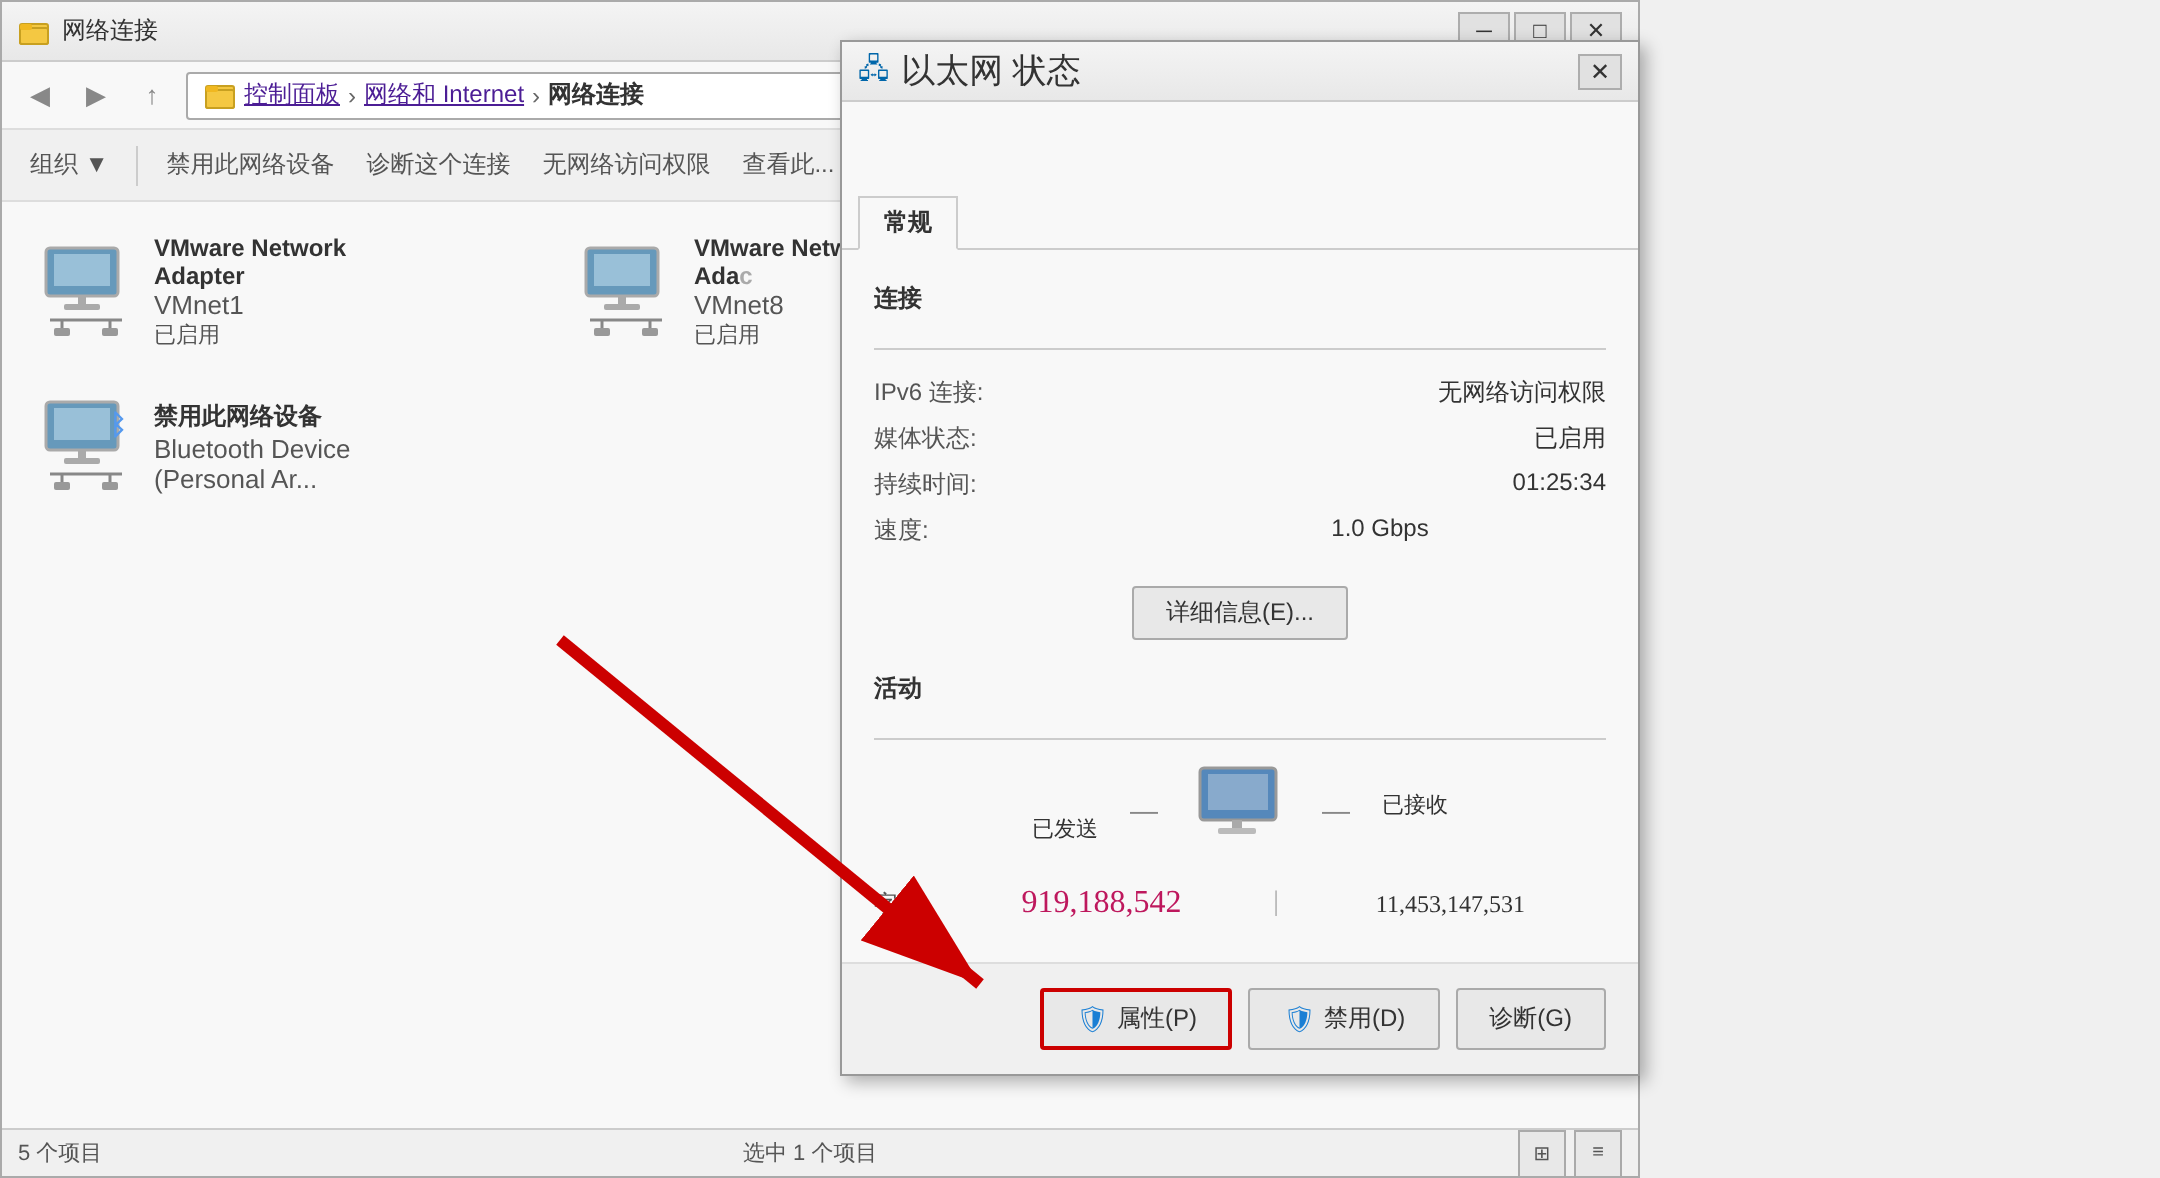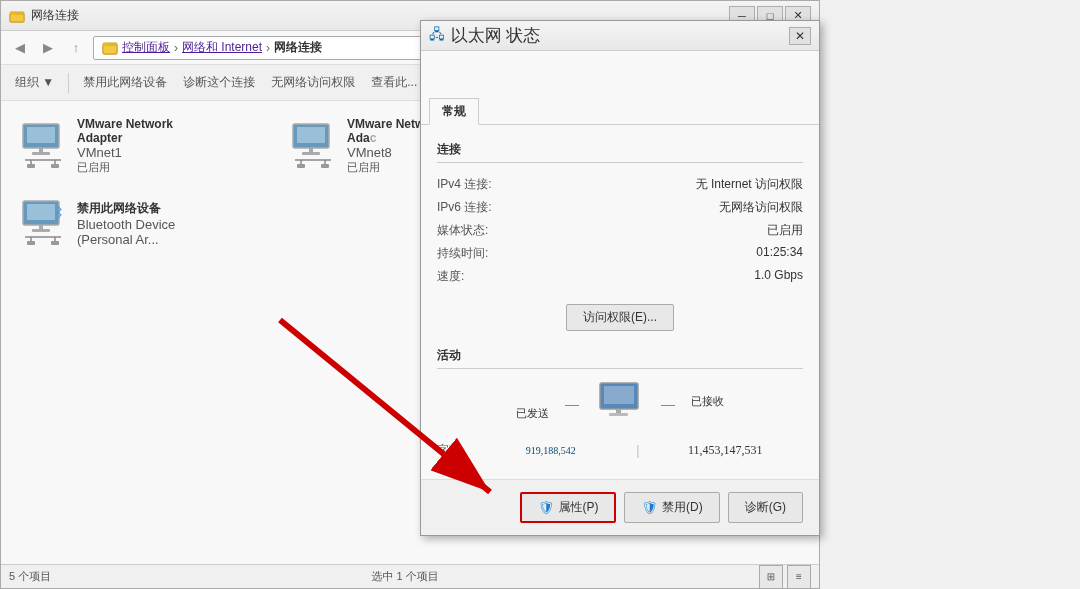--- a/index.html
+++ b/index.html
@@ -286,21 +286,21 @@
     
     .dialog-content {
       padding: 16px;
     }
 
     .section-header {
       font-size: 12px;
       font-weight: bold;
       color: #333;
       margin-bottom: 10px;
-      padding-bottom: 4px;
+      padding-bottom: 16px;
       border-bottom: 1px solid #ccc;
     }
 
     .info-table {
       width: 100%;
       border-collapse: collapse;
       margin-bottom: 16px;
     }
     .info-table td {
       padding: 3px 0;
@@ -593,45 +593,41 @@
   <div class="tab-bar">
     <div class="tab active">常规</div>
   </div>
 
   <div class="dialog-content">
 
     <div class="section-header">连接</div>
 
     <table class="info-table">
       <tbody>
-          <tr>
-        <td class="label-col">IPv4 连接:</td>
-        <td class="value-col" style="padding-left:60px;">无 Internet 访问权限</td>
-      </tr>
       <tr>
         <td class="label-col">IPv6 连接:</td>
         <td class="value-col" style="padding-left:60px;">无网络访问权限</td>
       </tr>
       <tr>
         <td class="label-col">媒体状态:</td>
         <td class="value-col" style="padding-left:60px;">已启用</td>
       </tr>
       <tr>
         <td class="label-col">持续时间:</td>
         <td class="value-col" style="padding-left:60px;">01:25:34</td>
       </tr>
       <tr>
         <td class="label-col">速度:</td>
-        <td class="value-col" style="padding-left:60px;">1.0 Gbps</td>
+        <td class="value-col" style="padding-left:60px;text-align:center;">1.0 Gbps</td>
       </tr>
     </tbody>
       </table>
 
     <div style="text-align:center;margin-bottom:16px;">
-      <button class="details-btn">访问权限(E)...</button>
+      <button class="details-btn">详细信息(E)...</button>
     </div>
 
     <div class="activity-section">
       <div class="section-header">活动</div>
 
       <div class="activity-icons">
   <div style="text-align:right;margin-top:24px;">
     <div style="font-size:11px;color:#333;margin-bottom:4px;">已发送</div>
   </div>
   <div style="font-size:14px;color:#888;">—</div>
@@ -644,21 +640,21 @@
     </svg>
   </div>
   <div style="font-size:14px;color:#888;">—</div>
   <div style="text-align:center;">
     <div style="font-size:11px;color:#333;margin-bottom:4px;">已接收</div>
   </div>
 </div>
 
       <div class="activity-bytes" style="display:flex;padding:4px 0;font-family:Liberation Serif, serif;">
         <span class="bytes-label">字节:</span>
-        <span class="bytes-sent" style="flex:1;text-align:center;font-size:10px;color:#0c4a6e;">919,188,542</span>
+        <span class="bytes-sent" style="flex:1;text-align:center;font-size:16px;color:#be185d;">919,188,542</span>
         <span class="bytes-divider" style="padding:0 8px;color:#aaa;font-size:14px;">|</span>
         <span class="bytes-received" style="flex:1;text-align:center;font-size:12px;color:#333;">11,453,147,531</span>
       </div>
     </div>
 
   </div>
 
   <div class="dialog-buttons">
     <button class="dialog-btn primary">
       <span class="shield-icon">🛡</span>

